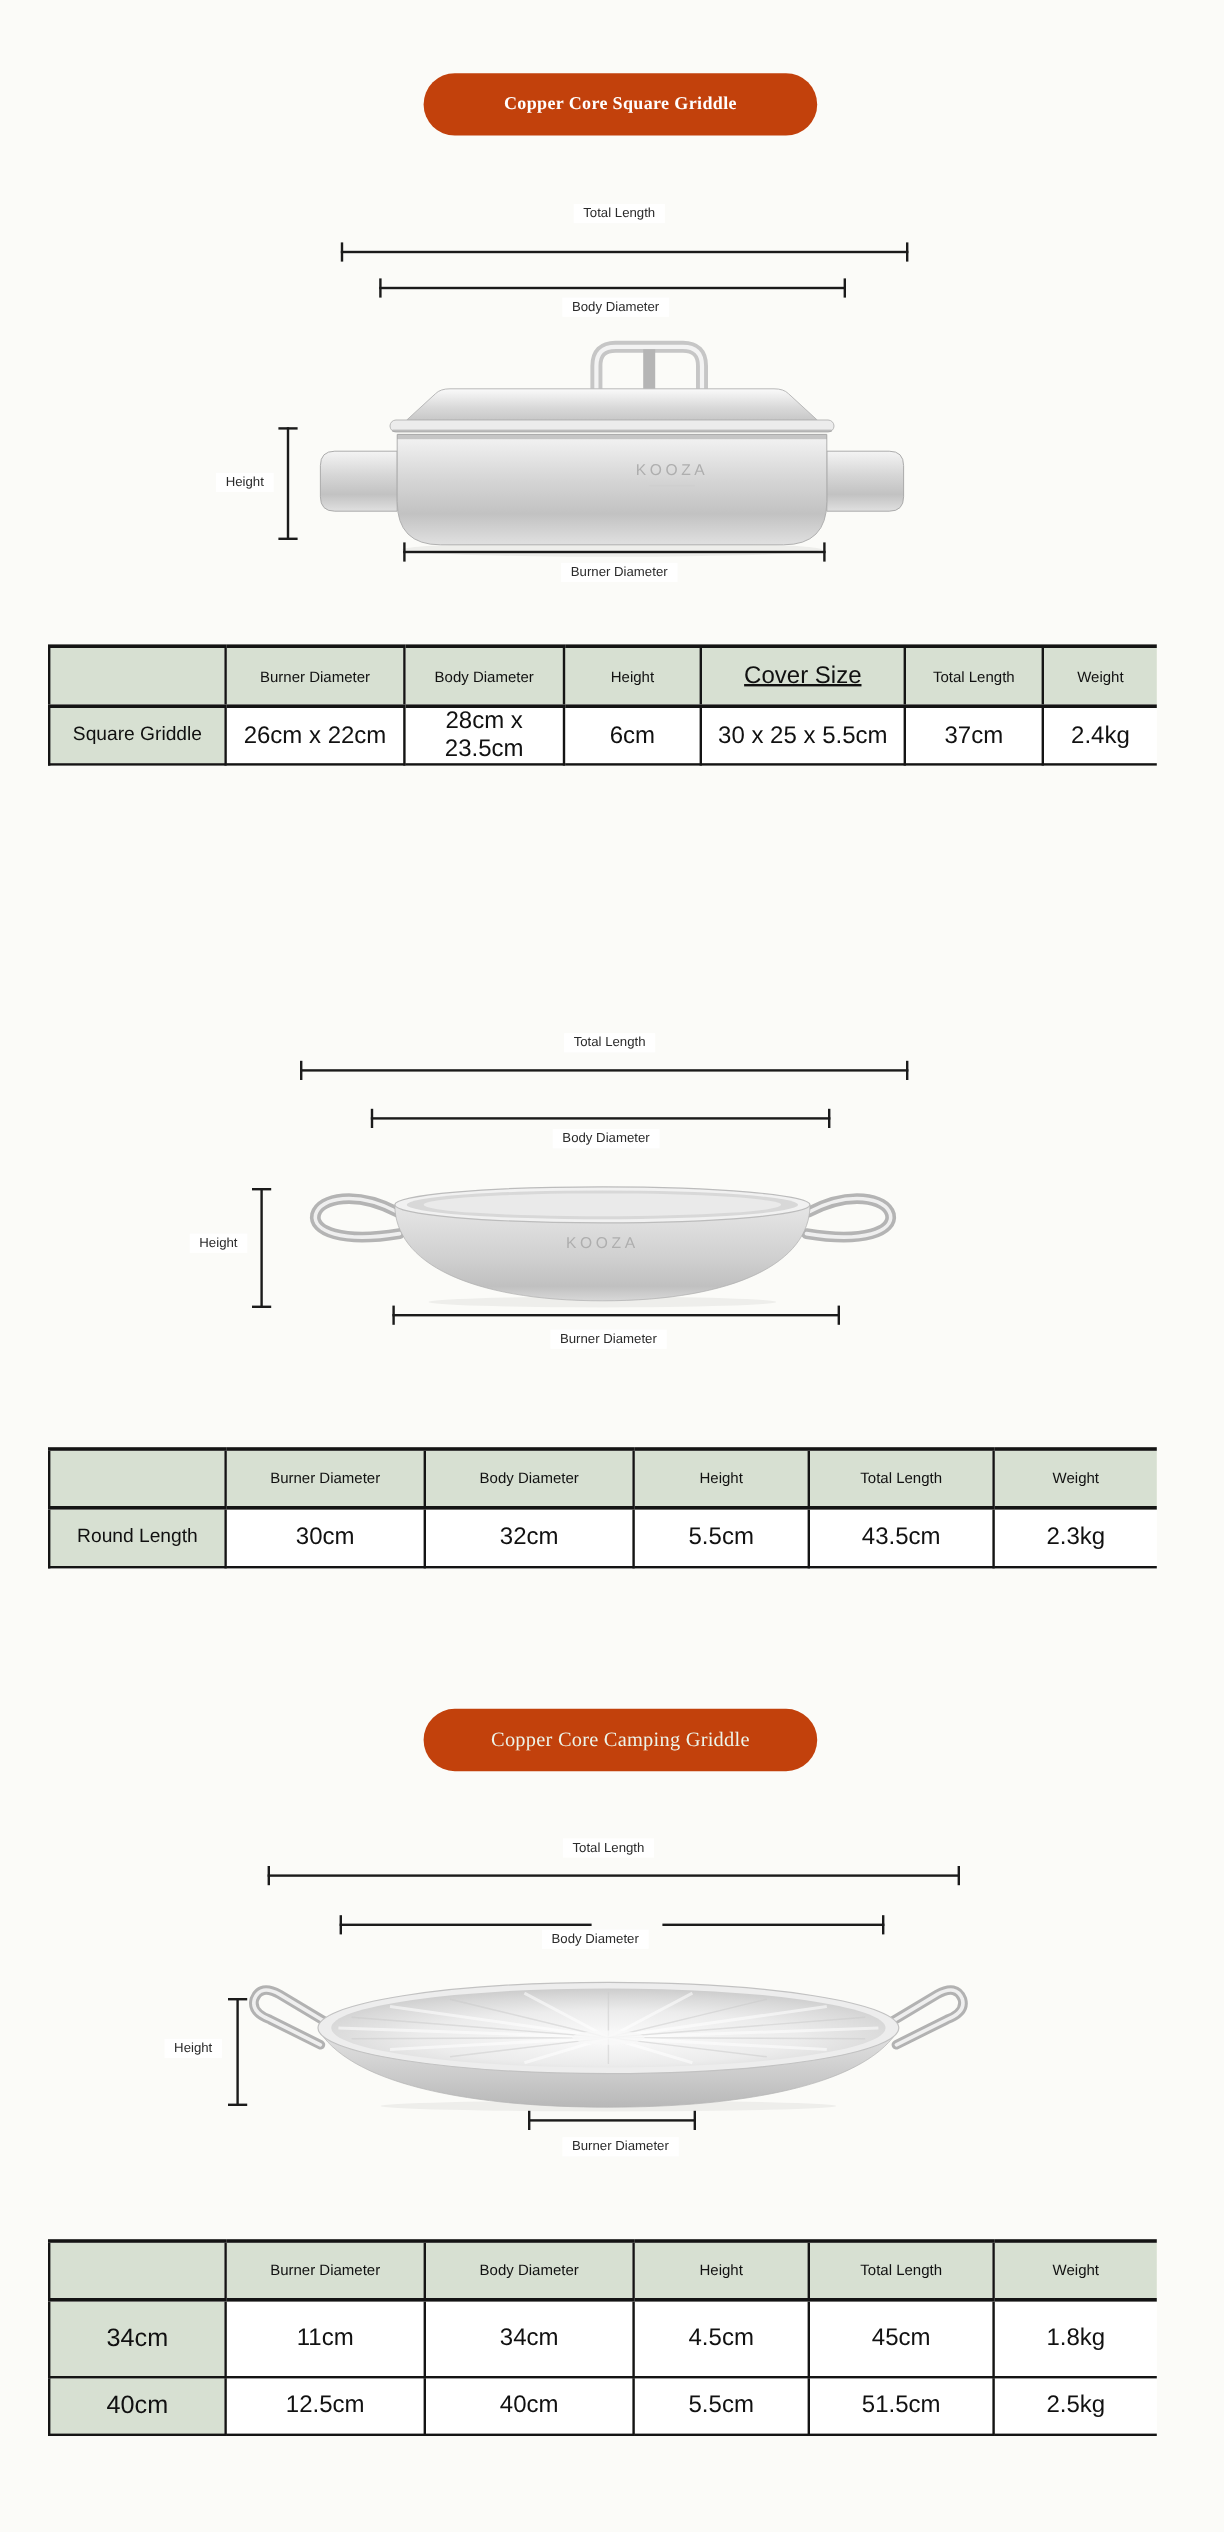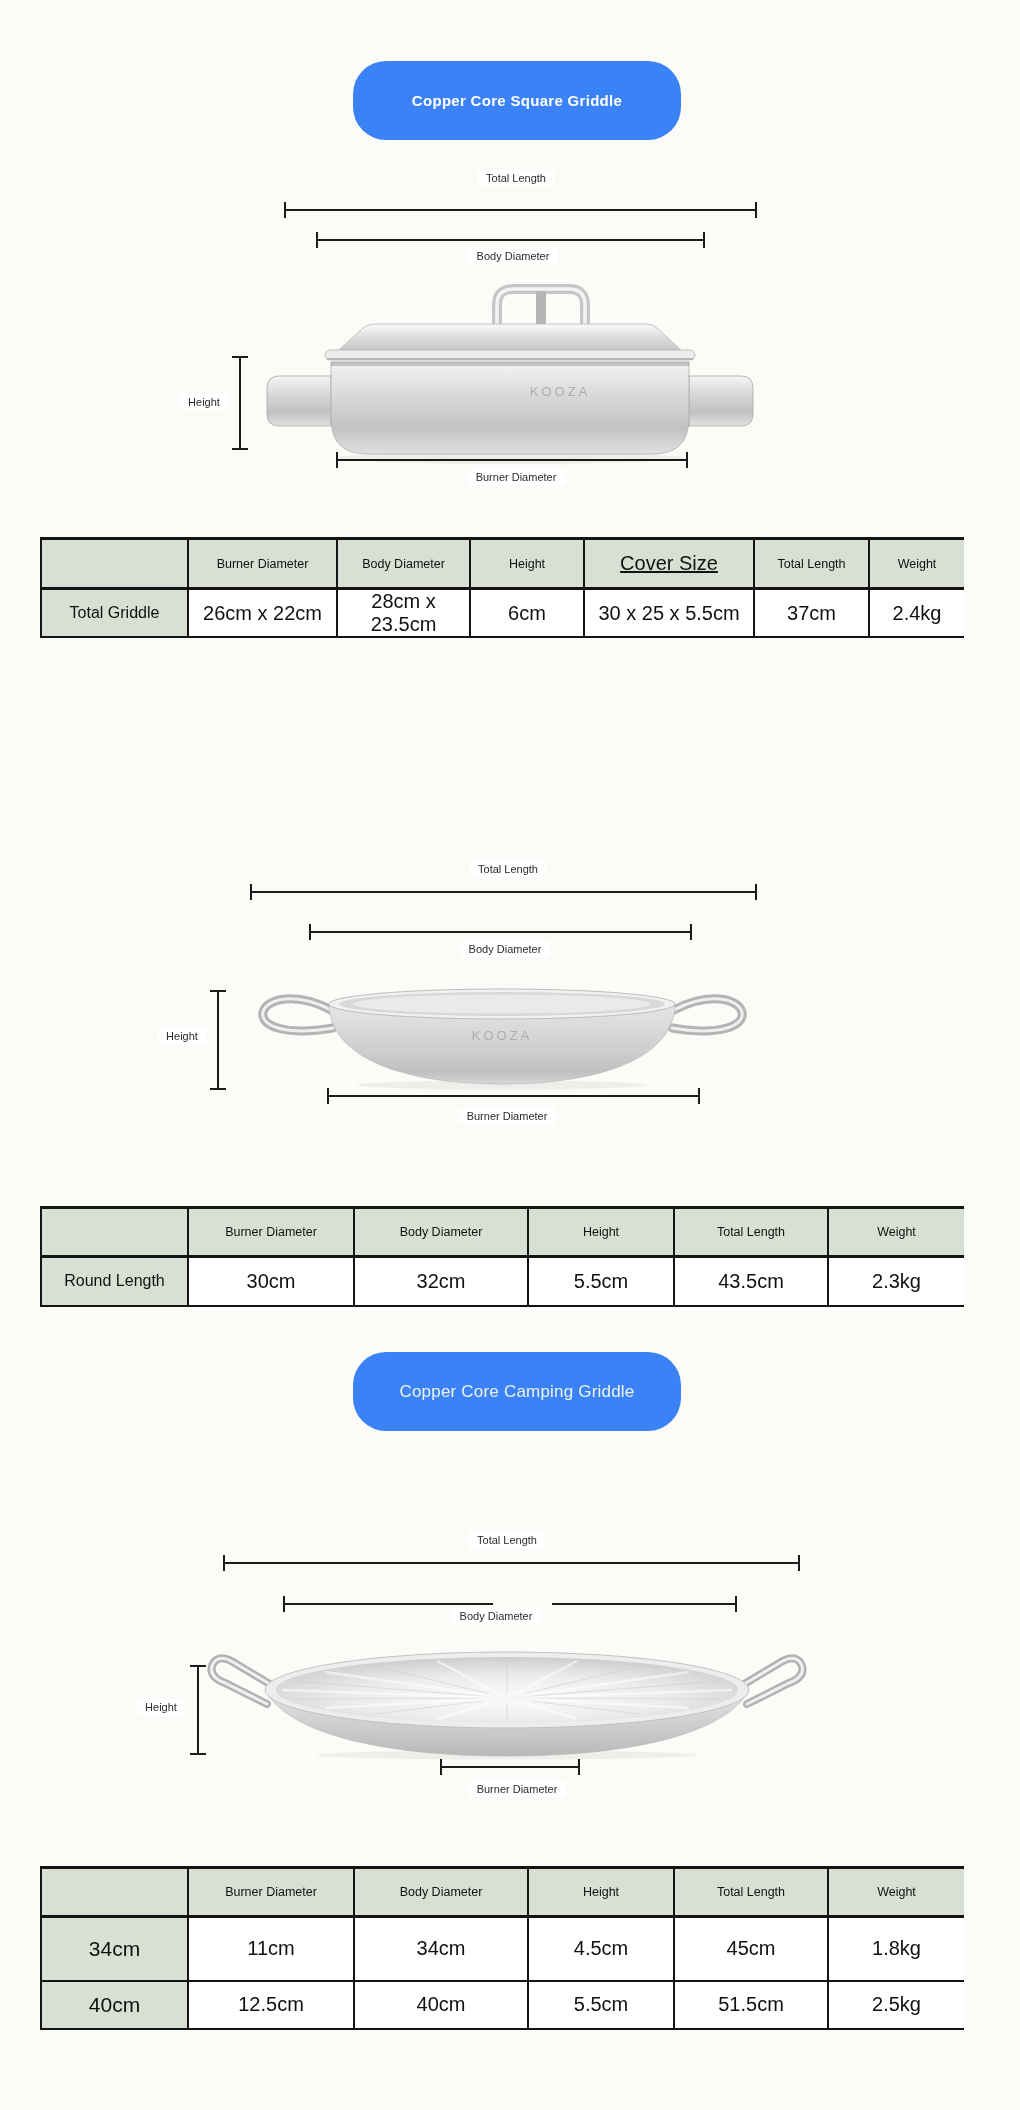--- a/index.html
+++ b/index.html
@@ -1,21 +1,21 @@
 <!DOCTYPE html>
 <html><head>
 <meta charset="utf-8">
 <style>
   html,body { margin:0; padding:0; background:#fbfbf8; }
   #canvas { position:relative; width:1020px; height:2110px; background:#fbfbf8;
             font-family:"Liberation Sans", sans-serif; overflow:hidden; }
 
-  .pill { position:absolute; left:353px; width:328px; height:79px; background:#3b82f6;
+  .pill { position:absolute; left:353px; width:328px; height:52px; background:#c2410c;
           border-radius:33px; display:flex; align-items:center; justify-content:center;
-          color:#ffffff; font-weight:bold; font-size:15px; letter-spacing:.3px; }
+          color:#ffffff; font-weight:bold; font-size:15px; letter-spacing:.3px;font-family:Liberation Serif, serif; }
   .pill.light { font-weight:400; font-size:17px; color:#edf4e9; letter-spacing:.2px; }
 
   .dim-label { position:absolute; transform:translateX(-50%); font-size:11px; color:#2b2b2b;
                background:#ffffff; padding:2px 8px; white-space:nowrap; }
 
   .dimh { position:absolute; height:2px; background:#1b1b1b; }
   .dimh::before,.dimh::after { content:""; position:absolute; top:-7px; width:2px; height:16px; background:#1b1b1b; }
   .dimh::before { left:0; } .dimh::after { right:0; }
   .dimh.tick-left::after { display:none; }
   .dimh.tick-right::before { display:none; }
@@ -105,21 +105,21 @@
         <th>Burner Diameter</th>
         <th>Body Diameter</th>
         <th>Height</th>
         <th class="big">Cover Size</th>
         <th>Total Length</th>
         <th>Weight</th>
       </tr>
     </thead>
     <tbody>
       <tr style="height:48px;">
-        <td class="rowlabel">Total Griddle</td>
+        <td class="rowlabel">Square Griddle</td>
         <td>26cm x 22cm</td>
         <td>28cm x 23.5cm</td>
         <td>6cm</td>
         <td>30 x 25 x 5.5cm</td>
         <td>37cm</td>
         <td>2.4kg</td>
       </tr>
     </tbody>
   </table>
 
@@ -184,21 +184,21 @@
         <td class="rowlabel">Round Length</td>
         <td>30cm</td>
         <td>32cm</td>
         <td>5.5cm</td>
         <td>43.5cm</td>
         <td>2.3kg</td>
       </tr>
     </tbody>
   </table>
 
-  <div class="pill light" style="top:1352px;">
+  <div class="pill light" style="top:1424px;">
     <span>Copper Core Camping Griddle</span>
   </div>
 
   <span class="dim-label" style="left:507px; top:1532px;">Total Length</span>
   <div class="dimh" style="left:223px; top:1562px; width:577px;"></div>
   <div class="dimh tick-left" style="left:283px; top:1603px; width:210px;"></div>
   <div class="dimh tick-right" style="left:552px; top:1603px; width:185px;"></div>
   <span class="dim-label" style="left:496px; top:1608px;">Body Diameter</span>
 
   <div class="dimv" style="left:197px; top:1665px; height:90px;"></div>

